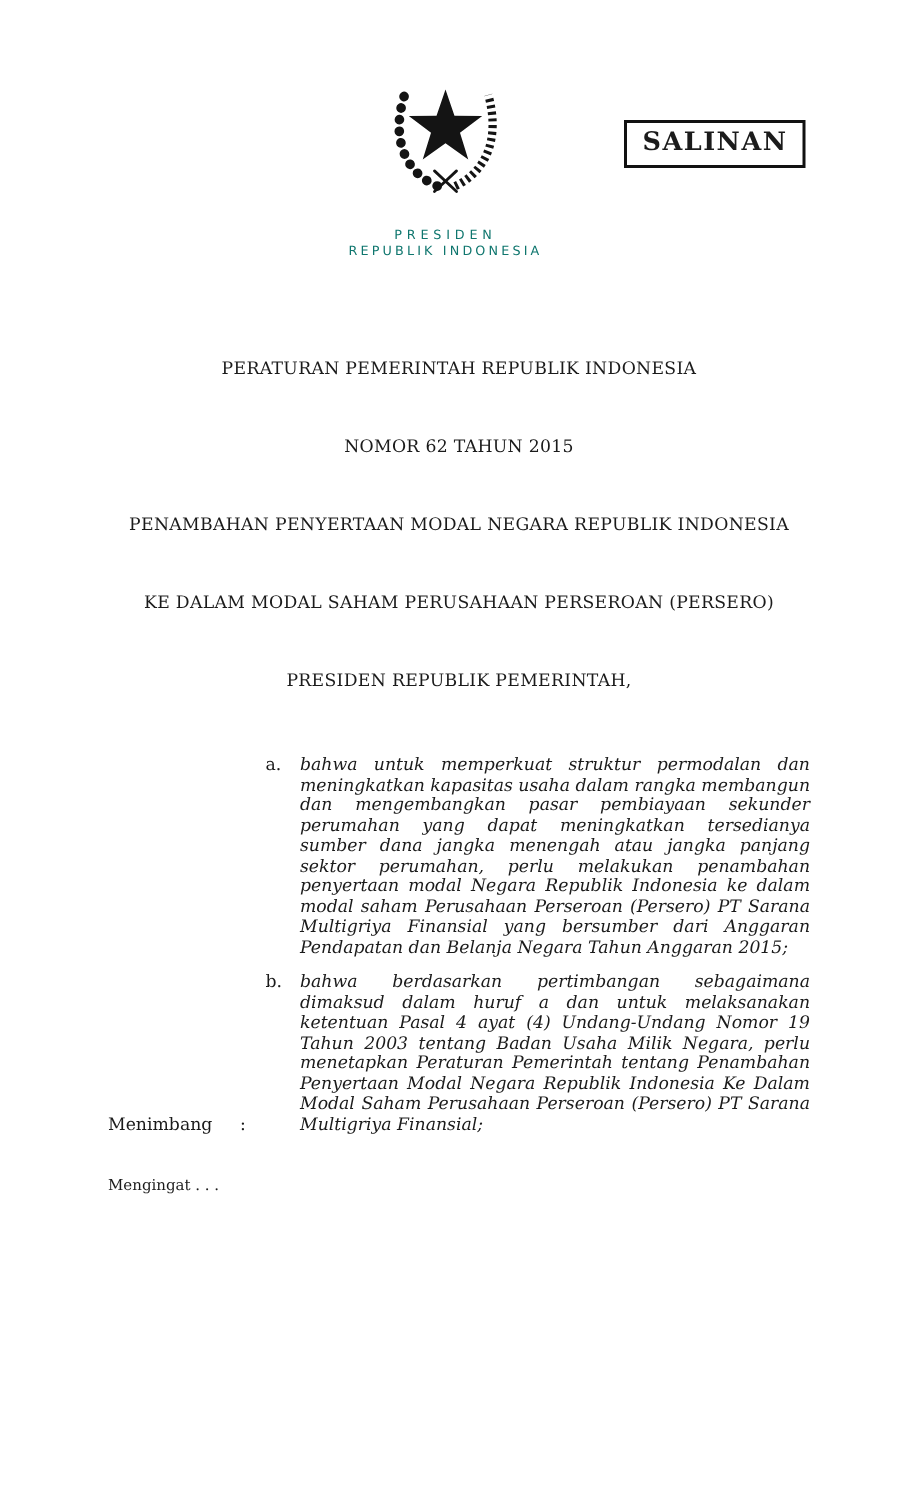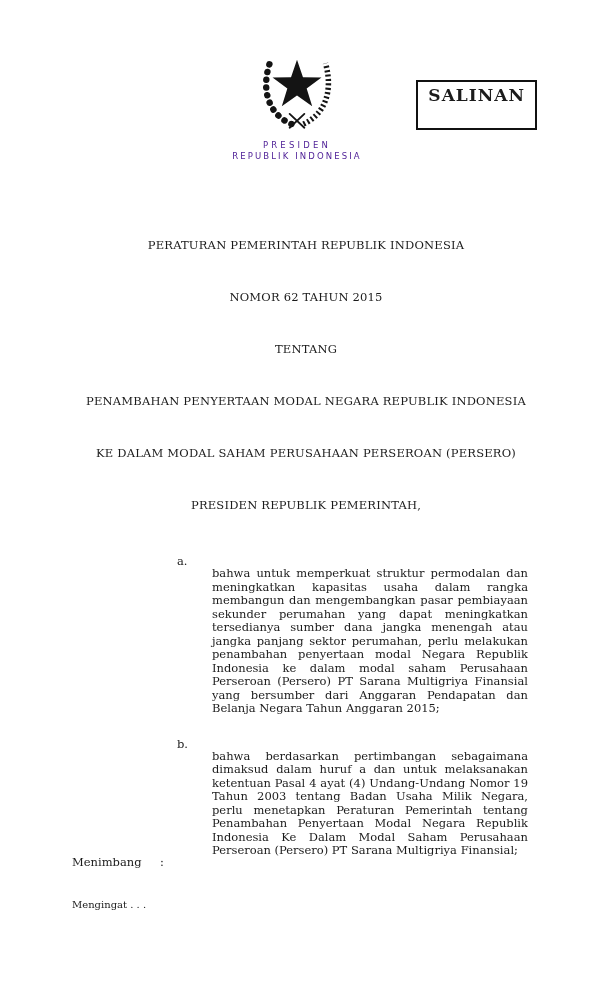--- a/index.html
+++ b/index.html
@@ -12,51 +12,51 @@
   }
   .page { position: relative; width: 612px; height: 1008px; background: #ffffff; overflow: hidden; }
 
   
   .emblem-wrap {
     position: absolute; top: 44px; left: 0; width: 100%;
     display: flex; flex-direction: column; align-items: center;
     transform: translateX(-9px);
   }
   .letterhead {
-    margin-top: 4px; text-align: center;
+    margin-top: 16px; text-align: center;
     font-family: "DejaVu Sans", sans-serif;
-    color: #4c1d95;
+    color: #0f766e;
   }
   .letterhead .lh1 { font-size: 8.5px; letter-spacing: 3.2px; line-height: 11px; }
   .letterhead .lh2 { font-size: 8.5px; letter-spacing: 2.1px; line-height: 11px; }
 
   
   .salinan {
     position: absolute; top: 80px; right: 75px;
     border: 2.5px solid #111111;
-    padding: 3px 10px 23px 10px;
+    padding: 3px 10px 5px 10px;
     font-size: 17px; font-weight: bold; letter-spacing: 1px;
     background: #ffffff;
   }
 
   
   .content { position: absolute; top: 207px; left: 72px; width: 468px; }
 
   .tline { text-align: center; font-size: 11.5px; line-height: 27px; letter-spacing: 0.2px; margin-top: 25px; }
   .preamble { margin-top: 20px; }
 
   .considering { margin-top: 36px; font-size: 11.5px; line-height: 13.5px; }
   .c-row { display: flex; align-items: flex-end; }
   .c-label { width: 88px; flex: none; }
   .c-colon { width: 17px; flex: none; }
   .c-items { flex: 1; min-width: 0; }
   .c-item { display: flex; margin-bottom: 10px; }
   .c-item:last-child { margin-bottom: 0; }
   .c-marker { width: 23px; flex: none; }
-  .c-text { flex: 1; margin: 12px; text-align: justify; text-justify: inter-word; hyphens: none; }
+  .c-text { flex: 1; margin: 0; text-align: justify; text-justify: inter-word; hyphens: none; font-style: italic; }
 
   .catchword { margin-top: 28px; text-align: left; font-size: 10px; line-height: 13.5px; }
 </style>
 </head>
 <body>
 
 <div class="page">
 
   <div class="emblem-wrap">
     <svg viewBox="0 0 100 100" width="92" height="92" aria-hidden="true">
@@ -75,21 +75,20 @@
     </div>
   </div>
 
   <div class="salinan">SALINAN</div>
 
   <div class="content">
 
     <div>
       <div class="tline">PERATURAN PEMERINTAH REPUBLIK INDONESIA</div>
       <div class="tline">NOMOR 62 TAHUN 2015</div>
-      <div class="tline">TENTANG</div>
       <div class="tline">PENAMBAHAN PENYERTAAN MODAL NEGARA REPUBLIK INDONESIA</div>
       <div class="tline">KE DALAM MODAL SAHAM PERUSAHAAN PERSEROAN (PERSERO)</div>
     </div>
 
     <div class="preamble">
       <div class="tline">PRESIDEN REPUBLIK PEMERINTAH,</div>
     </div>
 
     <div class="considering">
       <div class="c-row">

